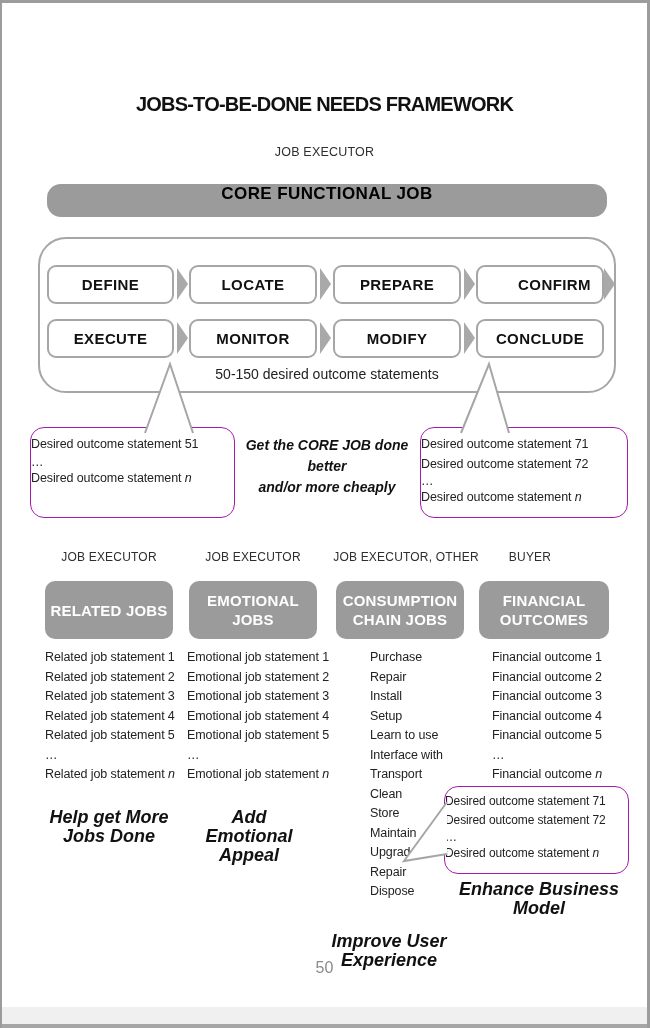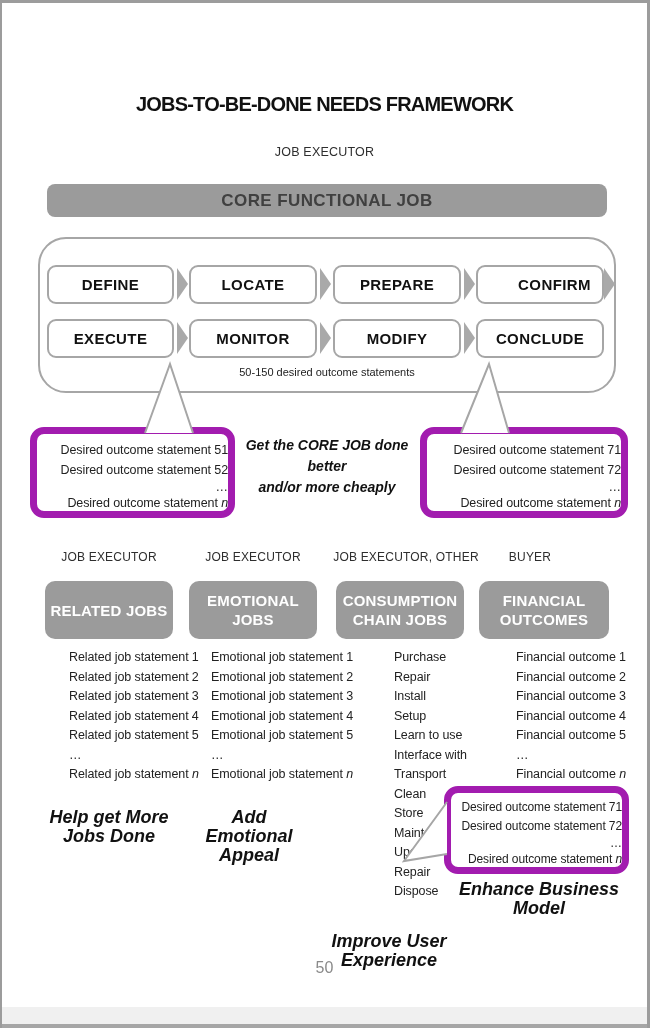--- a/index.html
+++ b/index.html
@@ -2,35 +2,35 @@
 <html><head>
 <meta charset="utf-8">
 <style>
   html,body{margin:0;padding:0;background:#fff;}
   body{font-family:"Liberation Sans",sans-serif;color:#1d1d1d;}
   .page{position:relative;width:650px;height:1028px;background:#fff;box-sizing:border-box;
         border-top:3px solid #9c9c9c;border-left:2px solid #9c9c9c;border-right:3px solid #9c9c9c;overflow:hidden;}
   .abs{position:absolute;}
   .title{top:90px;left:0;width:100%;text-align:center;font-size:20px;font-weight:bold;letter-spacing:-0.8px;color:#111;}
   .actor-top{top:142px;left:0;width:100%;text-align:center;font-size:12.5px;color:#2e2e2e;letter-spacing:.2px;}
-  .corebar{left:45px;top:181px;width:560px;height:33px;background:#9b9b9b;border-radius:8px;
-           display:flex;align-items:center;justify-content:center;color:#404040;font-weight:bold;font-size:17px;letter-spacing:.4px;}
+  .corebar{left:45px;top:181px;width:560px;height:33px;background:#9b9b9b;border-radius:14px;
+           display:flex;justify-content:center;color:#000000;font-weight:bold;font-size:17px;letter-spacing:.4px;}
   .container{left:36px;top:234px;width:578px;height:156px;border:2px solid #a6a6a6;border-radius:28px;box-sizing:border-box;background:#fff;}
   .step-box{height:39px;border:2px solid #a6a6a6;border-radius:9px;background:#fff;box-sizing:border-box;
             display:flex;align-items:center;justify-content:center;font-weight:bold;font-size:15px;letter-spacing:.4px;color:#111;}
   .chev{width:0;height:0;border-top:16px solid transparent;border-bottom:16px solid transparent;border-left:11px solid #a9a9a9;}
-  .note{left:36px;top:363px;width:578px;text-align:center;font-size:11px;color:#222;}
-  .bubble{background:#fff;border:7px solid #a21caf;border-radius:14px;box-sizing:border-box;
-          font-size:12.5px;line-height:19.5px;text-align:right;color:#222;letter-spacing:-0.1px;}
+  .note{left:36px;top:363px;width:578px;text-align:center;font-size:14px;color:#222;}
+  .bubble{background:#fff;border:1px solid #a21caf;border-radius:14px;box-sizing:border-box;
+          font-size:12.5px;line-height:19.5px;text-align:left;color:#222;letter-spacing:-0.1px;}
   .bubble .dots{line-height:14px;}
   .benefit{font-weight:bold;font-style:italic;font-size:14px;line-height:21px;text-align:center;color:#111;}
   .hdr{top:547px;text-align:center;font-size:12px;color:#2e2e2e;letter-spacing:.2px;}
   .graybox{top:578px;height:58px;background:#9b9b9b;border-radius:10px;color:#fff;font-weight:bold;font-size:15px;
            display:flex;flex-direction:column;align-items:center;justify-content:center;text-align:center;line-height:19px;letter-spacing:.2px;}
-  .list{top:645px;font-size:12.5px;line-height:19.5px;color:#222;letter-spacing:-0.1px;white-space:nowrap;margin-left:24px;}
+  .list{top:645px;font-size:12.5px;line-height:19.5px;color:#222;letter-spacing:-0.1px;white-space:nowrap;}
   .caption{font-weight:bold;font-style:italic;font-size:18px;line-height:19px;text-align:center;color:#111;}
   .pagenum{top:956px;left:0;width:100%;text-align:center;font-size:16px;color:#8a8a8a;}
   .strip-light{left:0;top:1004px;width:650px;height:17px;background:#f0f0f0;}
   .strip-dark{left:0;top:1021px;width:650px;height:7px;background:#a6a6a6;}
   svg.tails{position:absolute;left:0;top:0;width:650px;height:1028px;pointer-events:none;z-index:5;}
   i{font-style:italic;}
 </style>
 </head>
 <body>
 
@@ -75,21 +75,20 @@
     </div>
   <div class="abs chev" style="left:462px;top:319px;"></div>
   <div class="abs step-box" style="left:474px;top:316px;width:128px;">
       <span>CONCLUDE</span>
     </div>
 
   <div class="abs note">50-150 desired outcome statements</div>
 
   <div class="abs bubble" style="left:28px;top:424px;width:205px;height:91px;padding-top:7px;">
     <div>Desired outcome statement 51</div>
-    <div>Desired outcome statement 52</div>
     <div class="dots">…</div>
     <div><span>Desired outcome statement </span><i>n</i></div>
   </div>
 
   <div class="abs benefit" style="left:225px;top:432px;width:200px;">
     <div>Get the CORE JOB done better</div>
     <div>and/or more cheaply</div>
   </div>
 
   <div class="abs bubble" style="left:418px;top:424px;width:208px;height:91px;padding-top:7px;">

